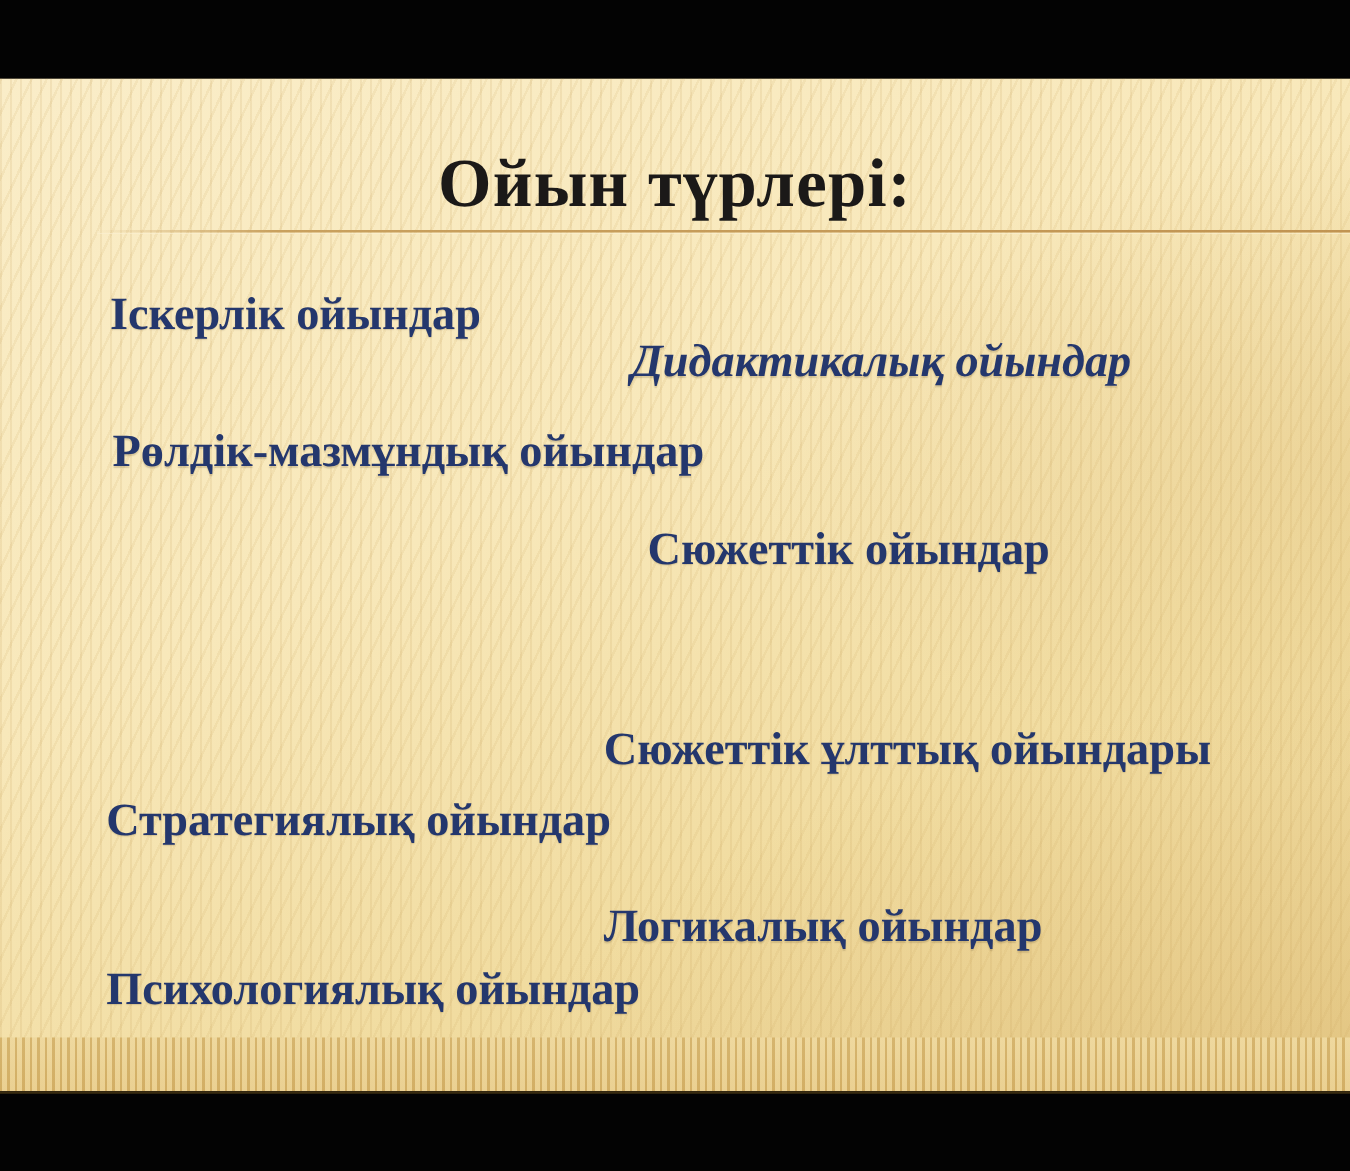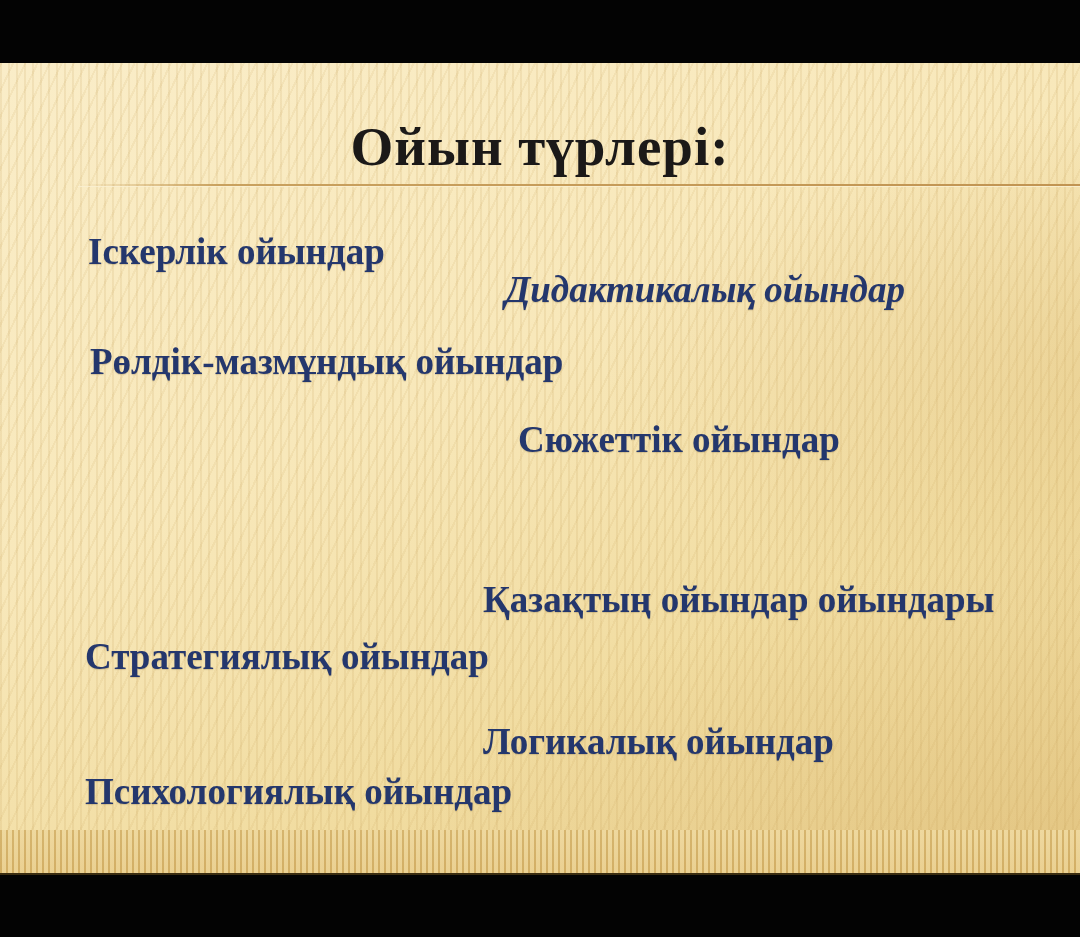--- a/index.html
+++ b/index.html
@@ -96,21 +96,21 @@
   <div class="bar top"></div>
 
   <div class="slide">
     <h1 class="title">Ойын түрлері:</h1>
     <div class="rule"></div>
 
     <div class="item pos-0">Іскерлік ойындар</div>
     <div class="item pos-1">Дидактикалық ойындар</div>
     <div class="item pos-2">Рөлдік-мазмұндық ойындар</div>
     <div class="item pos-3">Сюжеттік ойындар</div>
-    <div class="item pos-5">Қазақтың ойындар ойындары</div>
+    <div class="item pos-5">Сюжеттік ұлттық ойындары</div>
     <div class="item pos-6">Стратегиялық ойындар</div>
     <div class="item pos-7">Логикалық ойындар</div>
     <div class="item pos-8">Психологиялық ойындар</div>
 
     <div class="ribbed"></div>
   </div>
 
   <div class="bar bottom"></div>
 </div>
 

